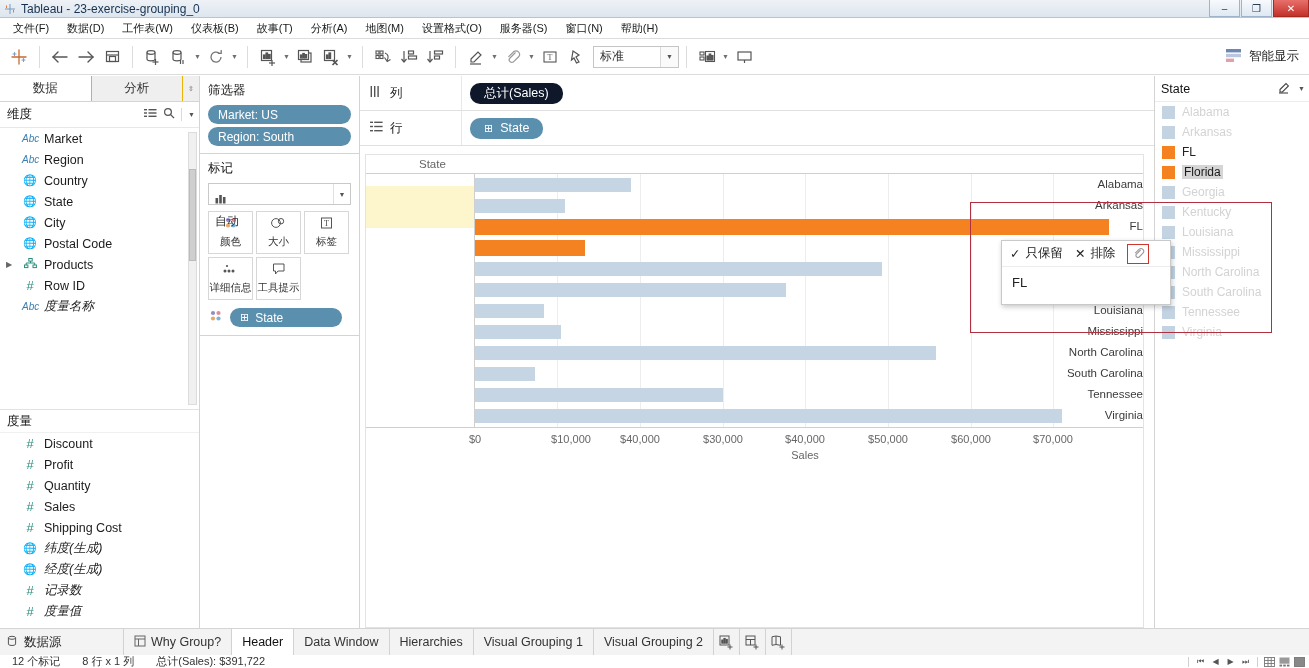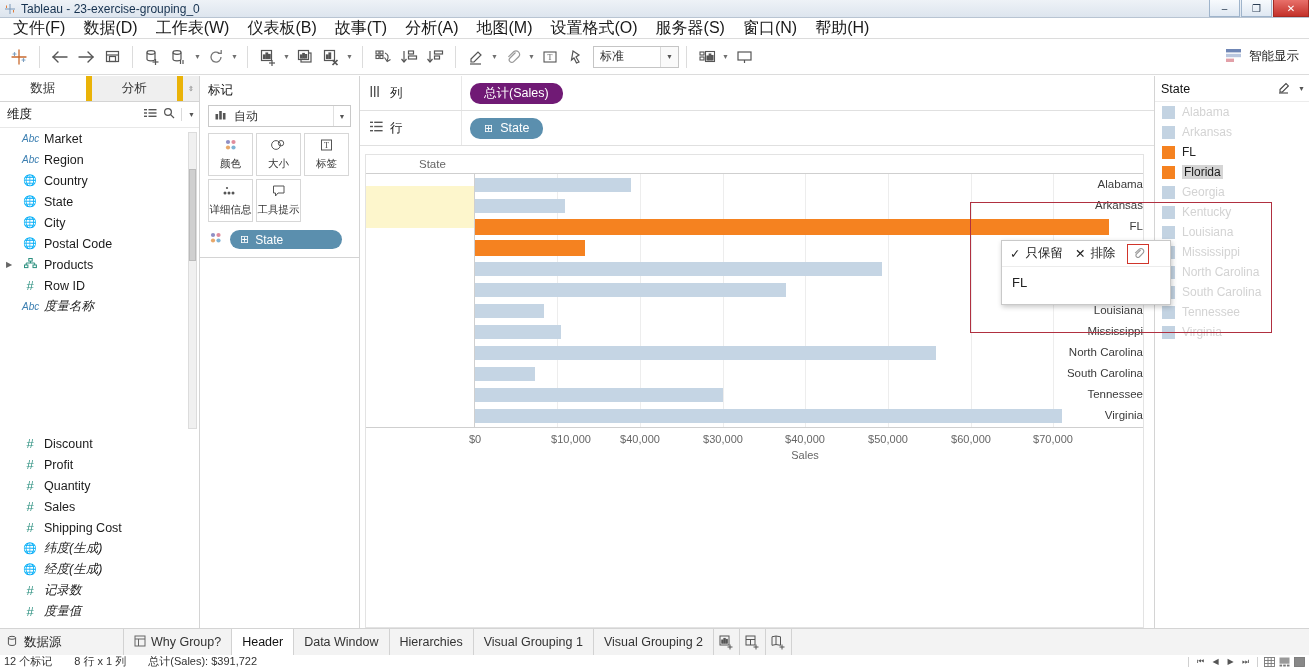--- a/index.html
+++ b/index.html
@@ -24,21 +24,21 @@
   .wbtn{ width:31px; height:17px; margin-left:1px; border:1px solid #9fb4cb;
     border-top:none; background:linear-gradient(#f7fafd,#dfe8f2);
     display:flex; align-items:center; justify-content:center;
     font-size:10px; color:#2a3c52; }
   .wbtn.close{ background:linear-gradient(#e8706a,#c3312a); color:#fff;
     border-color:#a52a22; width:36px;}
 
   
   #menubar{ height:21px; background:#fff; border-bottom:1px solid #dcdcdc;
     display:flex; align-items:center; padding-left:4px; }
-  #menubar .mi{ padding:2px 9px; font-size:16px; color:#1a1a1a; white-space:nowrap; }
+  #menubar .mi{ padding:2px 9px; font-size:11px; color:#1a1a1a; white-space:nowrap; }
 
   
   #toolbar{ height:36px; background:#fff; border-bottom:1px solid #dcdcdc;
     display:flex; align-items:center; padding:0 6px; gap:0px; position:relative; }
   .tb-sep{ width:1px; height:22px; background:#dcdcdc; margin:0 7px; }
   .tbi{ width:26px; height:26px; display:flex; align-items:center; justify-content:center;
         color:#4a4a4a; }
   .tbi svg{ display:block; }
   .caret{ width:11px; height:26px; display:flex; align-items:center; justify-content:center;
           font-size:7px; color:#707070; }
@@ -52,21 +52,21 @@
   #showme .smlabel{ font-size:12.5px; color:#222; }
 
   
   #main{ position:absolute; top:76px; left:0; right:0; bottom:40px; display:flex; }
 
   
   #leftpane{ width:200px; border-right:1px solid #d4d4d4; display:flex; flex-direction:column;
              background:#fff;}
   .lp-tabs{ display:flex; height:26px; border-bottom:1px solid #d4d4d4; position:relative;}
   .lp-tab{ flex:1; display:flex; align-items:center; justify-content:center;
-    font-size:12.5px; color:#333; border-right:6px solid #eab308;}
+    font-size:12.5px; color:#333; border-right:1px solid #eab308;}
   .lp-tab.active{ background:#fff; }
   .lp-tab.inactive{ background:#efefef; }
   .lp-spin{ width:16px; display:flex; align-items:center; justify-content:center;
     font-size:7px; color:#666; background:#efefef;}
   .ds-row{ height:26px; display:flex; align-items:center; gap:5px; padding:0 7px;
     border-bottom:1px solid #e4e4e4; }
   .ds-row .dstext{ font-size:12.5px; color:#1b1b1b; }
   .sect-head{ height:26px; display:flex; align-items:center; padding:0 7px;
     border-bottom:1px solid #e8e8e8; position:relative; }
   .sect-head .st{ font-size:12.5px; color:#111; }
@@ -88,23 +88,23 @@
 
   
   #cards{ width:160px; border-right:1px solid #d4d4d4; background:#fff;
     display:flex; flex-direction:column; }
   .card{ border-bottom:1px solid #d4d4d4; padding:6px 8px 8px; }
   .card-title{ font-size:12.5px; color:#111; margin-bottom:6px; }
   .pill{ height:19px; border-radius:10px; display:inline-flex; align-items:center;
     padding:0 10px; font-size:12px; color:#fff; background:#4e88a8; margin-bottom:3px;
     max-width:100%; white-space:nowrap; overflow:hidden; }
   .pill.blue{ background:#5b8fae; }
-  .pill.greenp{ background:#701a75; }
+  .pill.greenp{ background:#0f172a; }
   .marks-sel{ height:22px; border:1px solid #c9c9c9; background:#fff; display:flex;
-    align-items:center; gap:6px; padding:0 6px; font-size:12px; position:relative; }
+    align-items:flex-start; gap:6px; padding:9px 6px; font-size:12px; position:relative;flex-direction:column; }
   .marks-sel .mc{ position:absolute; right:0; top:0; bottom:0; width:17px;
     border-left:1px solid #e0e0e0; display:flex; align-items:center; justify-content:center;
     font-size:7px; color:#555;}
   .mbtns{ display:flex; flex-wrap:wrap; gap:3px; margin-top:6px; }
   .mbtn{ width:45px; height:43px; border:1px solid #d7d7d7; background:#fff;
     display:flex; flex-direction:column; align-items:center; justify-content:center; gap:2px;}
   .mbtn .lab{ font-size:10.5px; color:#333; }
   .shelf-row{ display:flex; align-items:center; gap:6px; margin-top:8px; }
 
   
@@ -163,21 +163,21 @@
   #tabbar{ height:26px; display:flex; align-items:stretch; background:#f3f3f3; }
   .dsbtn{ width:124px; display:flex; align-items:center; gap:6px; padding-left:6px;
     font-size:12.5px; color:#222; background:#f3f3f3; border-right:1px solid #d2d2d2; }
   .wtab{ display:flex; align-items:center; gap:5px; padding:0 10px; font-size:12.5px;
     color:#333; border-right:1px solid #d2d2d2; background:#f3f3f3; white-space:nowrap;}
   .wtab.active{ background:#fff; color:#111; }
   .newbtn{ width:26px; display:flex; align-items:center; justify-content:center;
     border-right:1px solid #d2d2d2; background:#f3f3f3; }
   .tabfill{ flex:1; background:#f3f3f3; }
   #statusbar{ height:13px; display:flex; align-items:center; gap:22px;
-    padding-left:4px; font-size:11px; color:#333; background:#fff; position:relative;}
+    padding-left:12px; font-size:11px; color:#333; background:#fff; position:relative;}
   .navctl{ position:absolute; right:2px; display:flex; align-items:center; gap:0; }
   .navbtn{ width:15px; height:12px; display:flex; align-items:center;
            justify-content:center; font-size:8px; color:#555; }
   .navsep{ width:1px; height:10px; background:#d0d0d0; margin:0 4px; }
 </style>
 </head>
 <body>
 
 <div id="titlebar">
   <span class="tb-icon">
@@ -521,20 +521,23 @@
       <div class="fld italic">
         <span class="ic abc">Abc</span>
         <span class="nm">度量名称</span>
         </div>
 
       <div class="vscroll" style="top:4px;bottom:4px">
         <div class="vthumb" style="top:36px;height:92px"></div>
       </div>
     </div>
 
+    <div class="measures-head">
+      <span>度量</span>
+    </div>
     <div style="padding-bottom:6px">
       <div class="fld">
         <span class="ic hash">#</span>
         <span class="nm">Discount</span>
         </div>
       <div class="fld">
         <span class="ic hash">#</span>
         <span class="nm">Profit</span>
         </div>
       <div class="fld">
@@ -563,20 +566,25 @@
         </div>
       <div class="fld italic">
         <span class="ic hash">#</span>
         <span class="nm">度量值</span>
         </div>
     </div>
   </div>
 
   <div id="cards">
 
+    <div class="card" style="height:78px">
+      <div class="card-title">筛选器</div>
+      <div class="pill blue" style="width:145px">Market: US</div>
+      <div class="pill blue" style="width:145px">Region: South</div>
+    </div>
 
     <div class="card">
       <div class="card-title">标记</div>
       <div class="marks-sel">
         <span>
           <svg width="13" height="11" viewBox="0 0 13 11">
               <g fill="#555">
             <rect x="0.5" y="5" width="2.6" height="5.5"></rect>
                 <rect x="4.2" y="2" width="2.6" height="8.5"></rect>
             <rect x="7.9" y="4" width="2.6" height="6.5"></rect>

